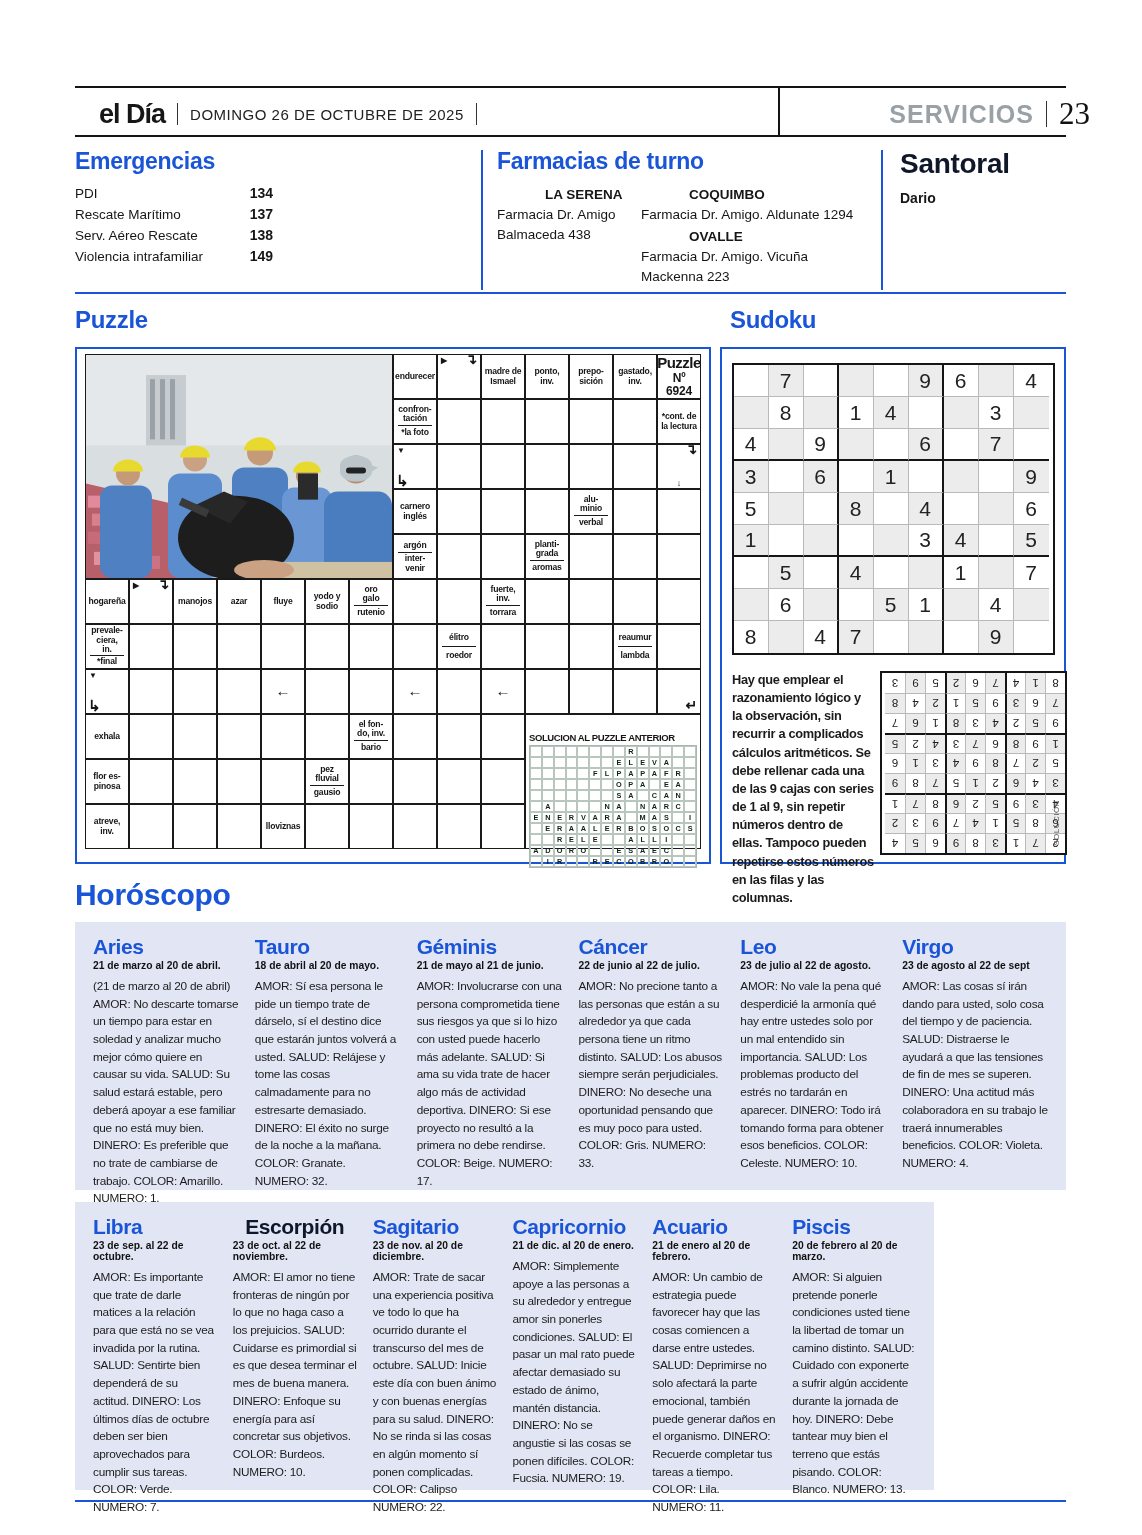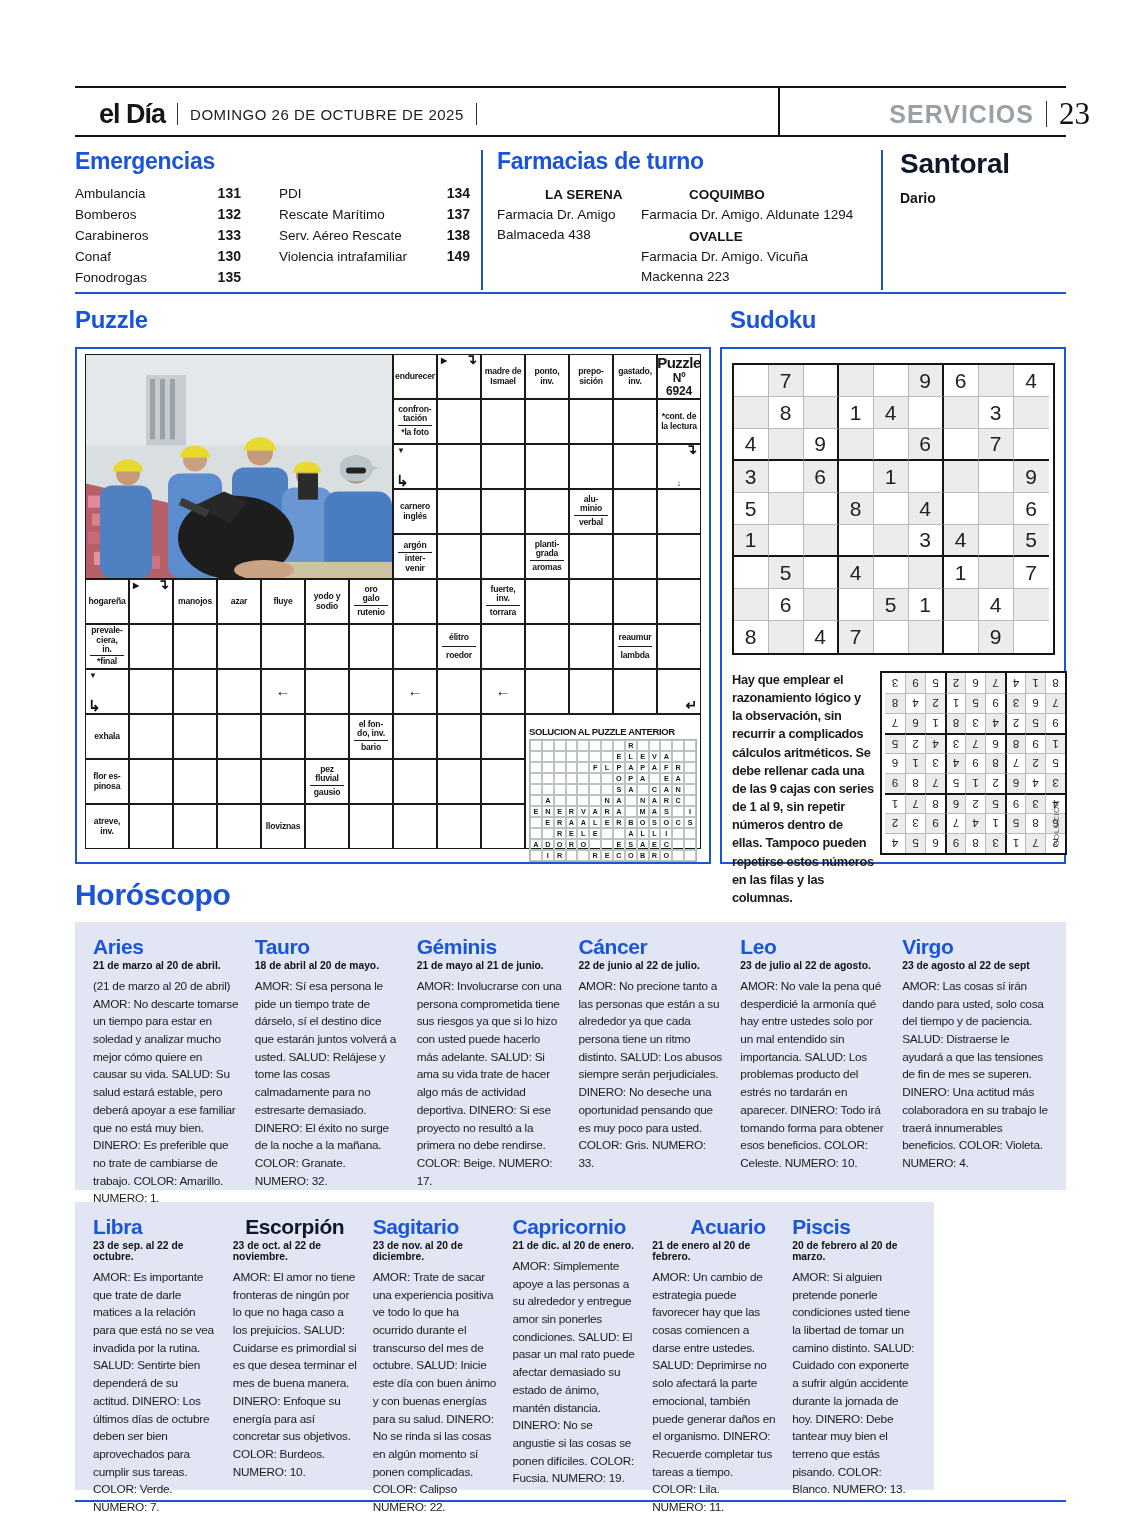--- a/index.html
+++ b/index.html
@@ -37,21 +37,21 @@
   .pz-logo .l1{font-size:15px;font-weight:bold;letter-spacing:-0.5px;}
   .pz-logo .l2{font-size:12px;font-weight:bold;}
   .pz-photo{border:1px solid #1a1a1a;box-sizing:border-box;}
   .pz-photo svg{display:block;width:100%;height:100%;}
   .pz-arrow .tl{position:absolute;top:2px;left:3px;font-size:8px;}
   .pz-arrow .tr{position:absolute;top:-3px;right:3px;font-size:14px;}
   .pz-arrow .bl{position:absolute;bottom:-1px;left:2px;font-size:15px;}
   .pz-arrow .bc{position:absolute;bottom:-1px;left:50%;transform:translateX(-50%);font-size:9px;}
   .pz-arrow .ct{font-size:15px;}
   .pz-arrow .br{position:absolute;bottom:0;right:3px;font-size:14px;}
-  .pz-sol{border:1px solid #1a1a1a;box-sizing:border-box;background:#fff;padding:8px 3px;display:flex;flex-direction:column;position:relative;}
+  .pz-sol{border:1px solid #1a1a1a;box-sizing:border-box;background:#fff;padding:14px 3px;display:flex;flex-direction:column;position:relative;}
   .pz-sol .bar{height:7px;background:linear-gradient(90deg,#000 70%,#555);margin:1px 0 2px;}
   .pz-sol .ttl{font-size:9.5px;font-weight:bold;letter-spacing:-0.4px;white-space:nowrap;}
   .pz-letters{flex:1;display:grid;grid-template-columns:repeat(14,1fr);grid-auto-rows:1fr;border:1px solid #a9b8ae;margin-top:2px;}
   .pz-letters .lc{border:0.5px solid #b9c6bd;font-size:7.3px;font-weight:bold;display:flex;align-items:center;justify-content:center;color:#10211a;}
   .pz-credit{position:absolute;left:-11px;bottom:6px;writing-mode:vertical-rl;transform:rotate(180deg);font-size:5px;color:#8a8a8a;}
 
   
   .sud{display:grid;border:2px solid #151515;background:#fff;}
   .sud .c{display:flex;align-items:center;justify-content:center;border-right:1px solid #b9b9b9;border-bottom:1px solid #b9b9b9;box-sizing:border-box;color:#222;}
   .sud .c.bx{border-right:2px solid #151515;}
@@ -86,42 +86,20 @@
     <span class="section-name" style="color: rgb(153, 161, 166);">SERVICIOS</span>
     <span class="vbar" style="height:26px;"></span>
     <span class="pageno">23</span>
   </div>
   <div class="abs vline-black" style="left:778px;top:86px;height:51px;"></div>
   <div class="abs rule-black" style="left:75px;top:135px;width:991px;"></div>
 
   <div class="abs" style="left:75px;top:148px;width:395px;">
     <div class="h-blue" style="font-size: 23px; color: rgb(26, 85, 216);">Emergencias</div>
     <div style="display:flex;gap:38px;margin-top:8px;">
-      <div id="emg1" style="width:172px;">
-          <div class="emg-row">
-            <span>Ambulancia</span>
-            <b>131</b>
-          </div>
-          <div class="emg-row">
-            <span>Bomberos</span>
-            <b>132</b>
-          </div>
-          <div class="emg-row">
-            <span>Carabineros</span>
-            <b>133</b>
-          </div>
-          <div class="emg-row">
-            <span>Conaf</span>
-            <b>130</b>
-          </div>
-          <div class="emg-row">
-            <span>Fonodrogas</span>
-            <b>135</b>
-          </div>
-        </div>
       <div id="emg2" style="width:198px;">
           <div class="emg-row">
             <span>PDI</span>
             <b>134</b>
           </div>
           <div class="emg-row">
             <span>Rescate Marítimo</span>
             <b>137</b>
           </div>
           <div class="emg-row">
@@ -768,21 +746,21 @@
         <div class="sign-name" style="color: rgb(26, 85, 216);">Sagitario</div>
         <div class="sign-dates">23 de nov. al 20 de diciembre.</div>
         <div class="sign-body">AMOR: Trate de sacar una experiencia positiva ve todo lo que ha ocurrido durante el transcurso del mes de octubre. SALUD: Inicie este día con buen ánimo y con buenas energías para su salud. DINERO: No se rinda si las cosas en algún momento sí ponen complicadas. COLOR: Calipso NUMERO: 22.</div>
       </div>
       <div class="sign">
         <div class="sign-name" style="color: rgb(26, 85, 216);">Capricornio</div>
         <div class="sign-dates">21 de dic. al 20 de enero.</div>
         <div class="sign-body">AMOR: Simplemente apoye a las personas a su alrededor y entregue amor sin ponerles condiciones. SALUD: El pasar un mal rato puede afectar demasiado su estado de ánimo, mantén distancia. DINERO: No se angustie si las cosas se ponen difíciles. COLOR: Fucsia. NUMERO: 19.</div>
       </div>
       <div class="sign">
-        <div class="sign-name" style="color: rgb(26, 85, 216); margin-left: 38px;">Acuario</div>
+        <div class="sign-name" style="color: rgb(26, 85, 216);">Acuario</div>
         <div class="sign-dates">21 de enero al 20 de febrero.</div>
         <div class="sign-body">AMOR: Un cambio de estrategia puede favorecer hay que las cosas comiencen a darse entre ustedes. SALUD: Deprimirse no solo afectará la parte emocional, también puede generar daños en el organismo. DINERO: Recuerde completar tus tareas a tiempo. COLOR: Lila. NUMERO: 11.</div>
       </div>
       <div class="sign">
         <div class="sign-name" style="color: rgb(26, 85, 216);">Piscis</div>
         <div class="sign-dates">20 de febrero al 20 de marzo.</div>
         <div class="sign-body">AMOR: Si alguien pretende ponerle condiciones usted tiene la libertad de tomar un camino distinto. SALUD: Cuidado con exponerte a sufrir algún accidente durante la jornada de hoy. DINERO: Debe tantear muy bien el terreno que estás pisando. COLOR: Blanco. NUMERO: 13.</div>
       </div>
     </div>
 

